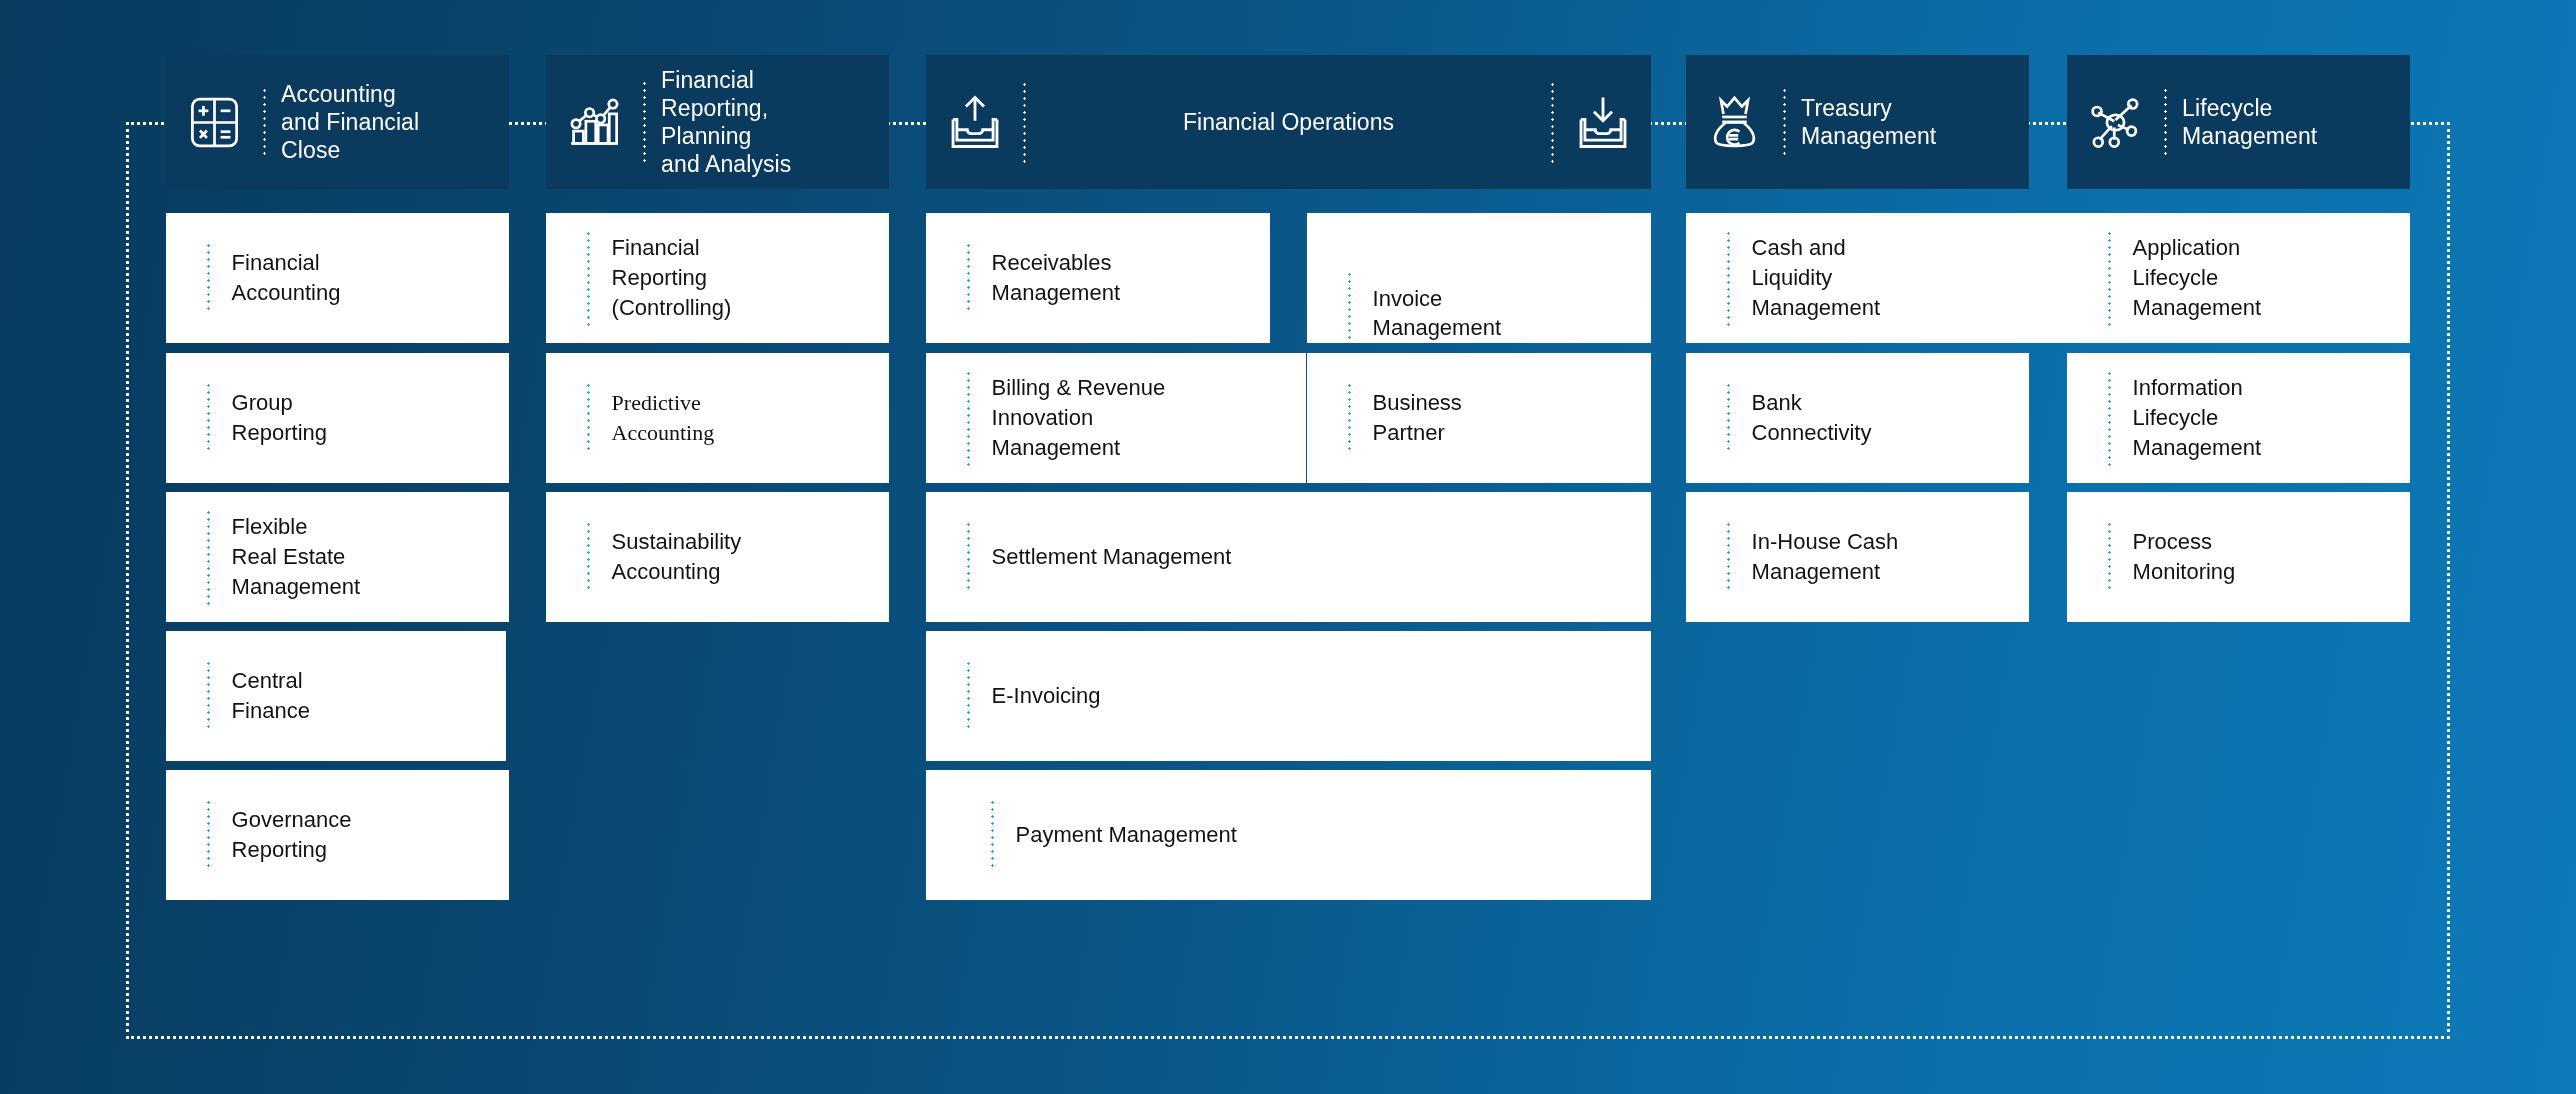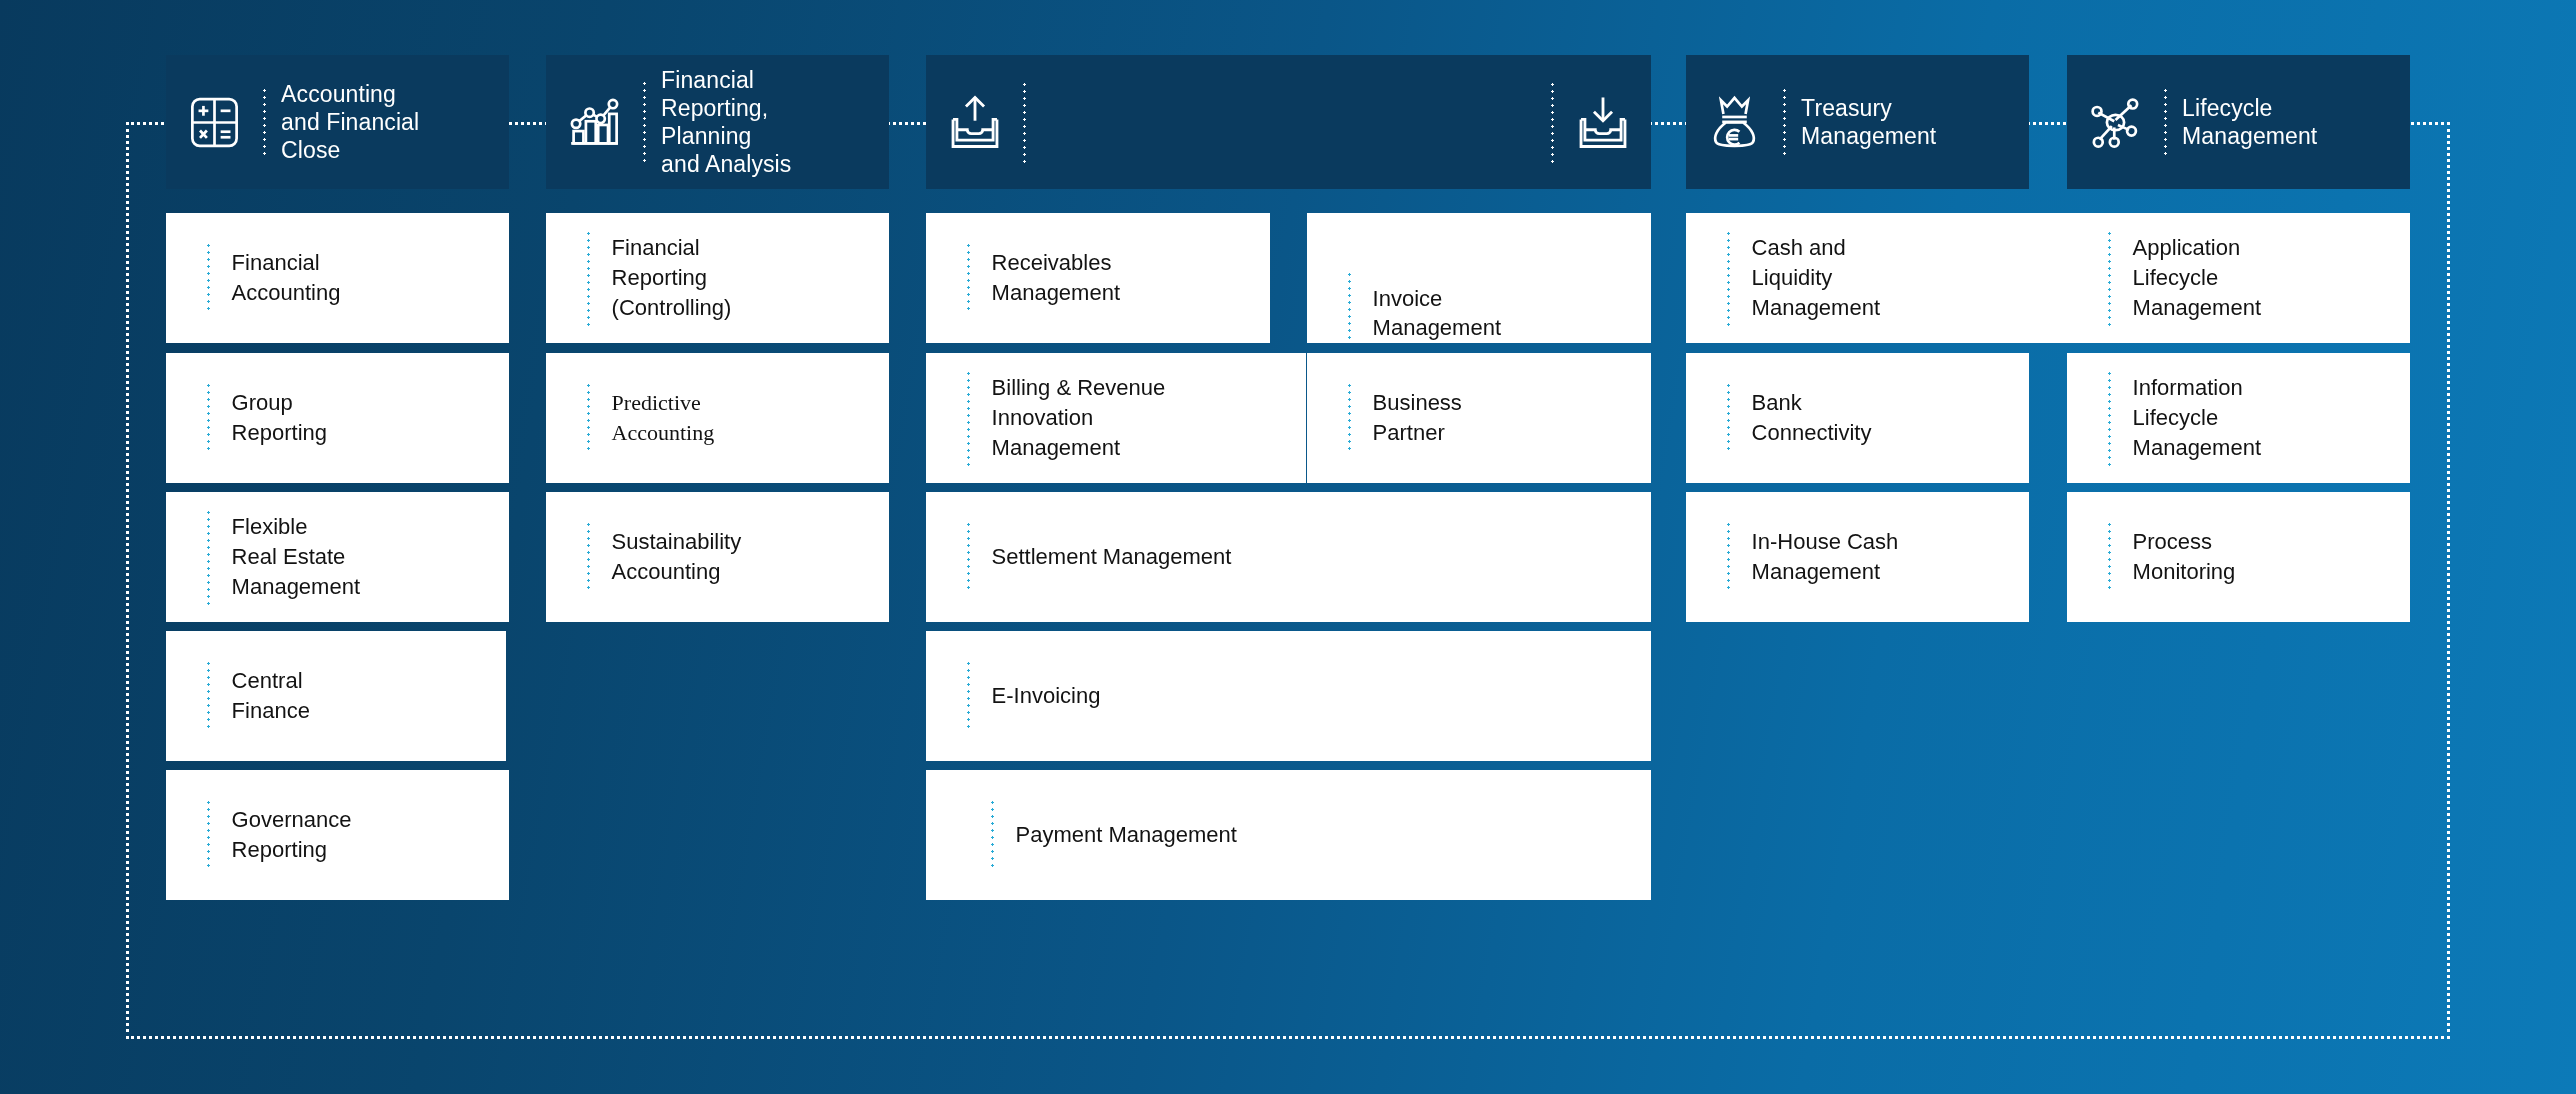--- a/index.html
+++ b/index.html
@@ -204,20 +204,21 @@
           <svg width="62" height="62" viewBox="0 0 48 48" fill="none" stroke="#fff" stroke-width="2.2">
             <line x1="24" y1="5" x2="24" y2="23"></line>
             <polyline points="17,12 24,5 31,12"></polyline>
             <polyline points="7,22 10,22 10,38 38,38 38,22 41,22"></polyline>
             <polyline points="7,22 7,43 41,43 41,22"></polyline>
             <path d="M10 30 h8 a3 3 0 0 0 3 3 h6 a3 3 0 0 0 3 -3 h8"></path>
           </svg>
         </div>
         <div class="hdr-sep" style="height:82px;"></div>
       </div>
+      <div class="hdr-center">Financial Operations</div>
       <div style="display:flex;align-items:center;">
         <div class="hdr-sep" style="height:82px;"></div>
         <div class="hdr-icon">
           <svg width="62" height="62" viewBox="0 0 48 48" fill="none" stroke="#fff" stroke-width="2.2">
             <line x1="24" y1="5" x2="24" y2="23"></line>
             <polyline points="17,16 24,23 31,16"></polyline>
             <polyline points="7,22 10,22 10,38 38,38 38,22 41,22"></polyline>
             <polyline points="7,22 7,43 41,43 41,22"></polyline>
             <path d="M10 30 h8 a3 3 0 0 0 3 3 h6 a3 3 0 0 0 3 -3 h8"></path>
           </svg>

